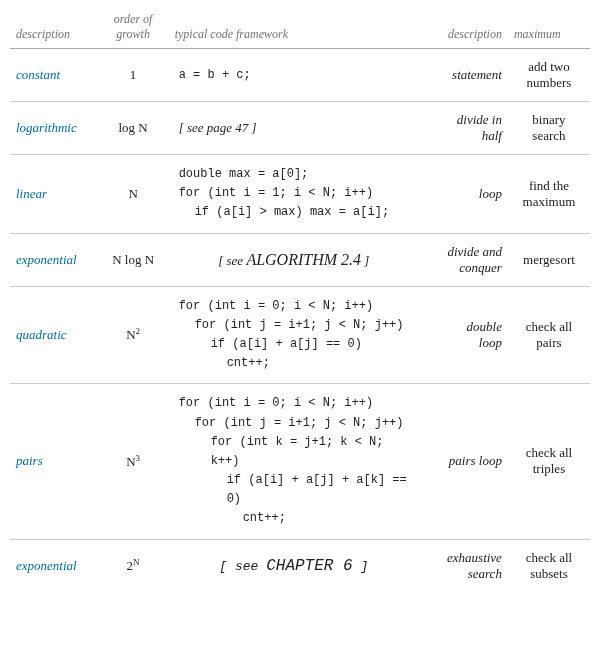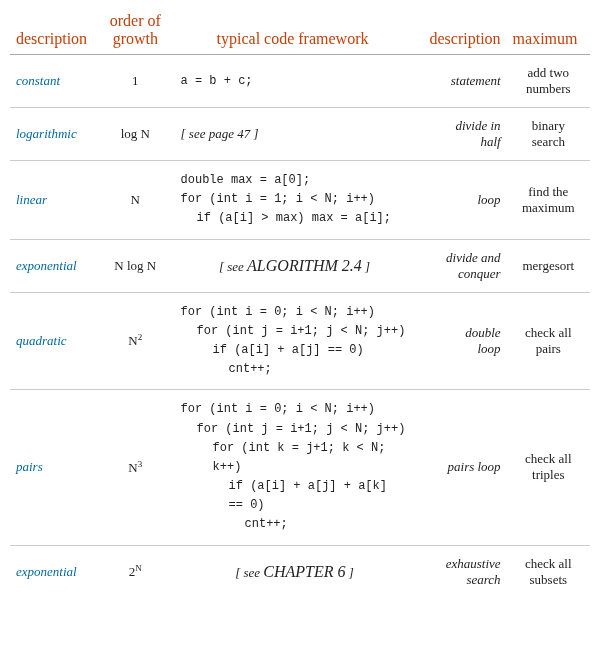--- a/index.html
+++ b/index.html
@@ -16,23 +16,24 @@
       padding: 8px 10px;
     }
     table {
       width: 100%;
       border-collapse: collapse;
     }
     thead tr {
       border-bottom: 1.5px solid #aaa;
     }
     thead th {
+      font-style: italic;
       font-weight: normal;
-      font-size: 16px;
-      color: #c2410c;
+      font-size: 12px;
+      color: #737373;
       padding: 4px 6px 6px 6px;
       vertical-align: bottom;
       text-align: left;
     }
     tbody tr {
       border-bottom: 1px solid #ccc;
     }
     tbody td {
       padding: 10px 6px;
       vertical-align: middle;
@@ -98,21 +99,21 @@
   </style>
 </head>
 <body>
 
 <div class="table-container">
   <table>
     <thead>
       <tr>
         <th>description</th>
         <th style="text-align:center;">order of<br>growth</th>
-        <th style="text-align:center;">typical code framework</th>
+        <th style="text-align:left;">typical code framework</th>
         <th style="text-align:right;">description</th>
         <th>maximum</th>
       </tr>
     </thead>
     <tbody>
 
       <tr>
         <td class="col-desc">constant</td>
         <td class="col-growth">1</td>
         <td class="col-code">a = b + c;</td>
@@ -177,19 +178,19 @@
             <div class="code-indent4">cnt++;</div>
           </div>
         </td>
         <td class="col-desc2">pairs loop</td>
         <td class="col-example">check all<br>triples</td>
       </tr>
 
       <tr style="border-bottom: none;">
         <td class="col-desc">exponential</td>
         <td class="col-growth">2<sup>N</sup></td>
-        <td class="col-code" style="text-align:center; font-family:Liberation Serif, serif; font-style:italic; font-size:13px;">[ see <span class="algo-caps">CHAPTER 6</span> ]</td>
+        <td class="col-code" style="text-align:center; font-family:Liberation Mono, monospace; font-style:italic; font-size:13px;">[ see <span class="algo-caps">CHAPTER 6</span> ]</td>
         <td class="col-desc2">exhaustive<br>search</td>
         <td class="col-example">check all<br>subsets</td>
       </tr>
     </tbody>
   </table>
 </div>
 
 </body></html>

